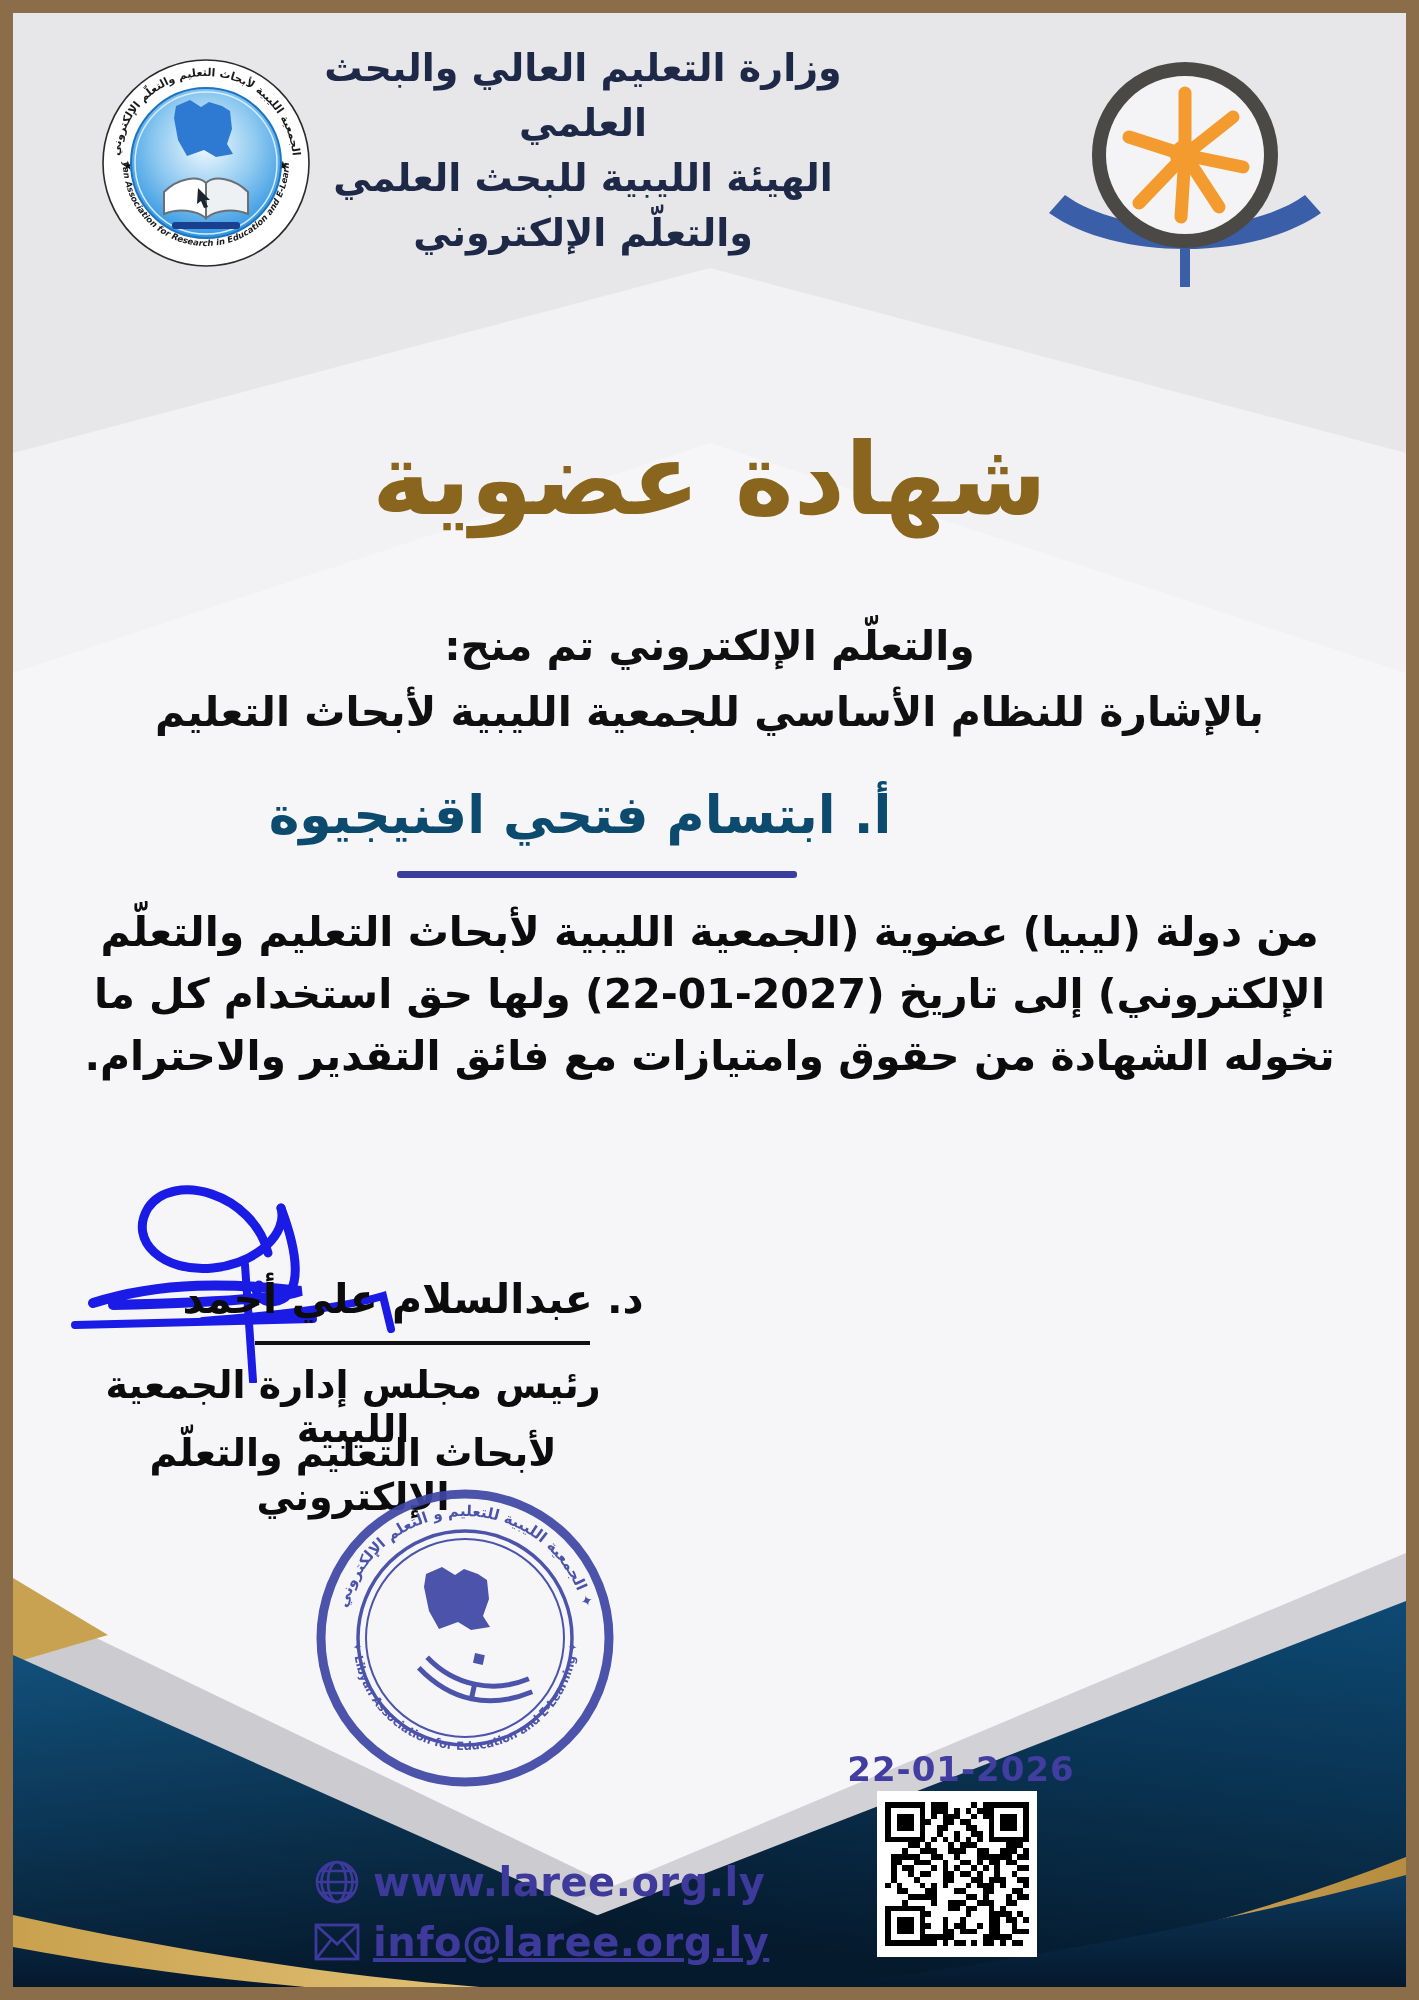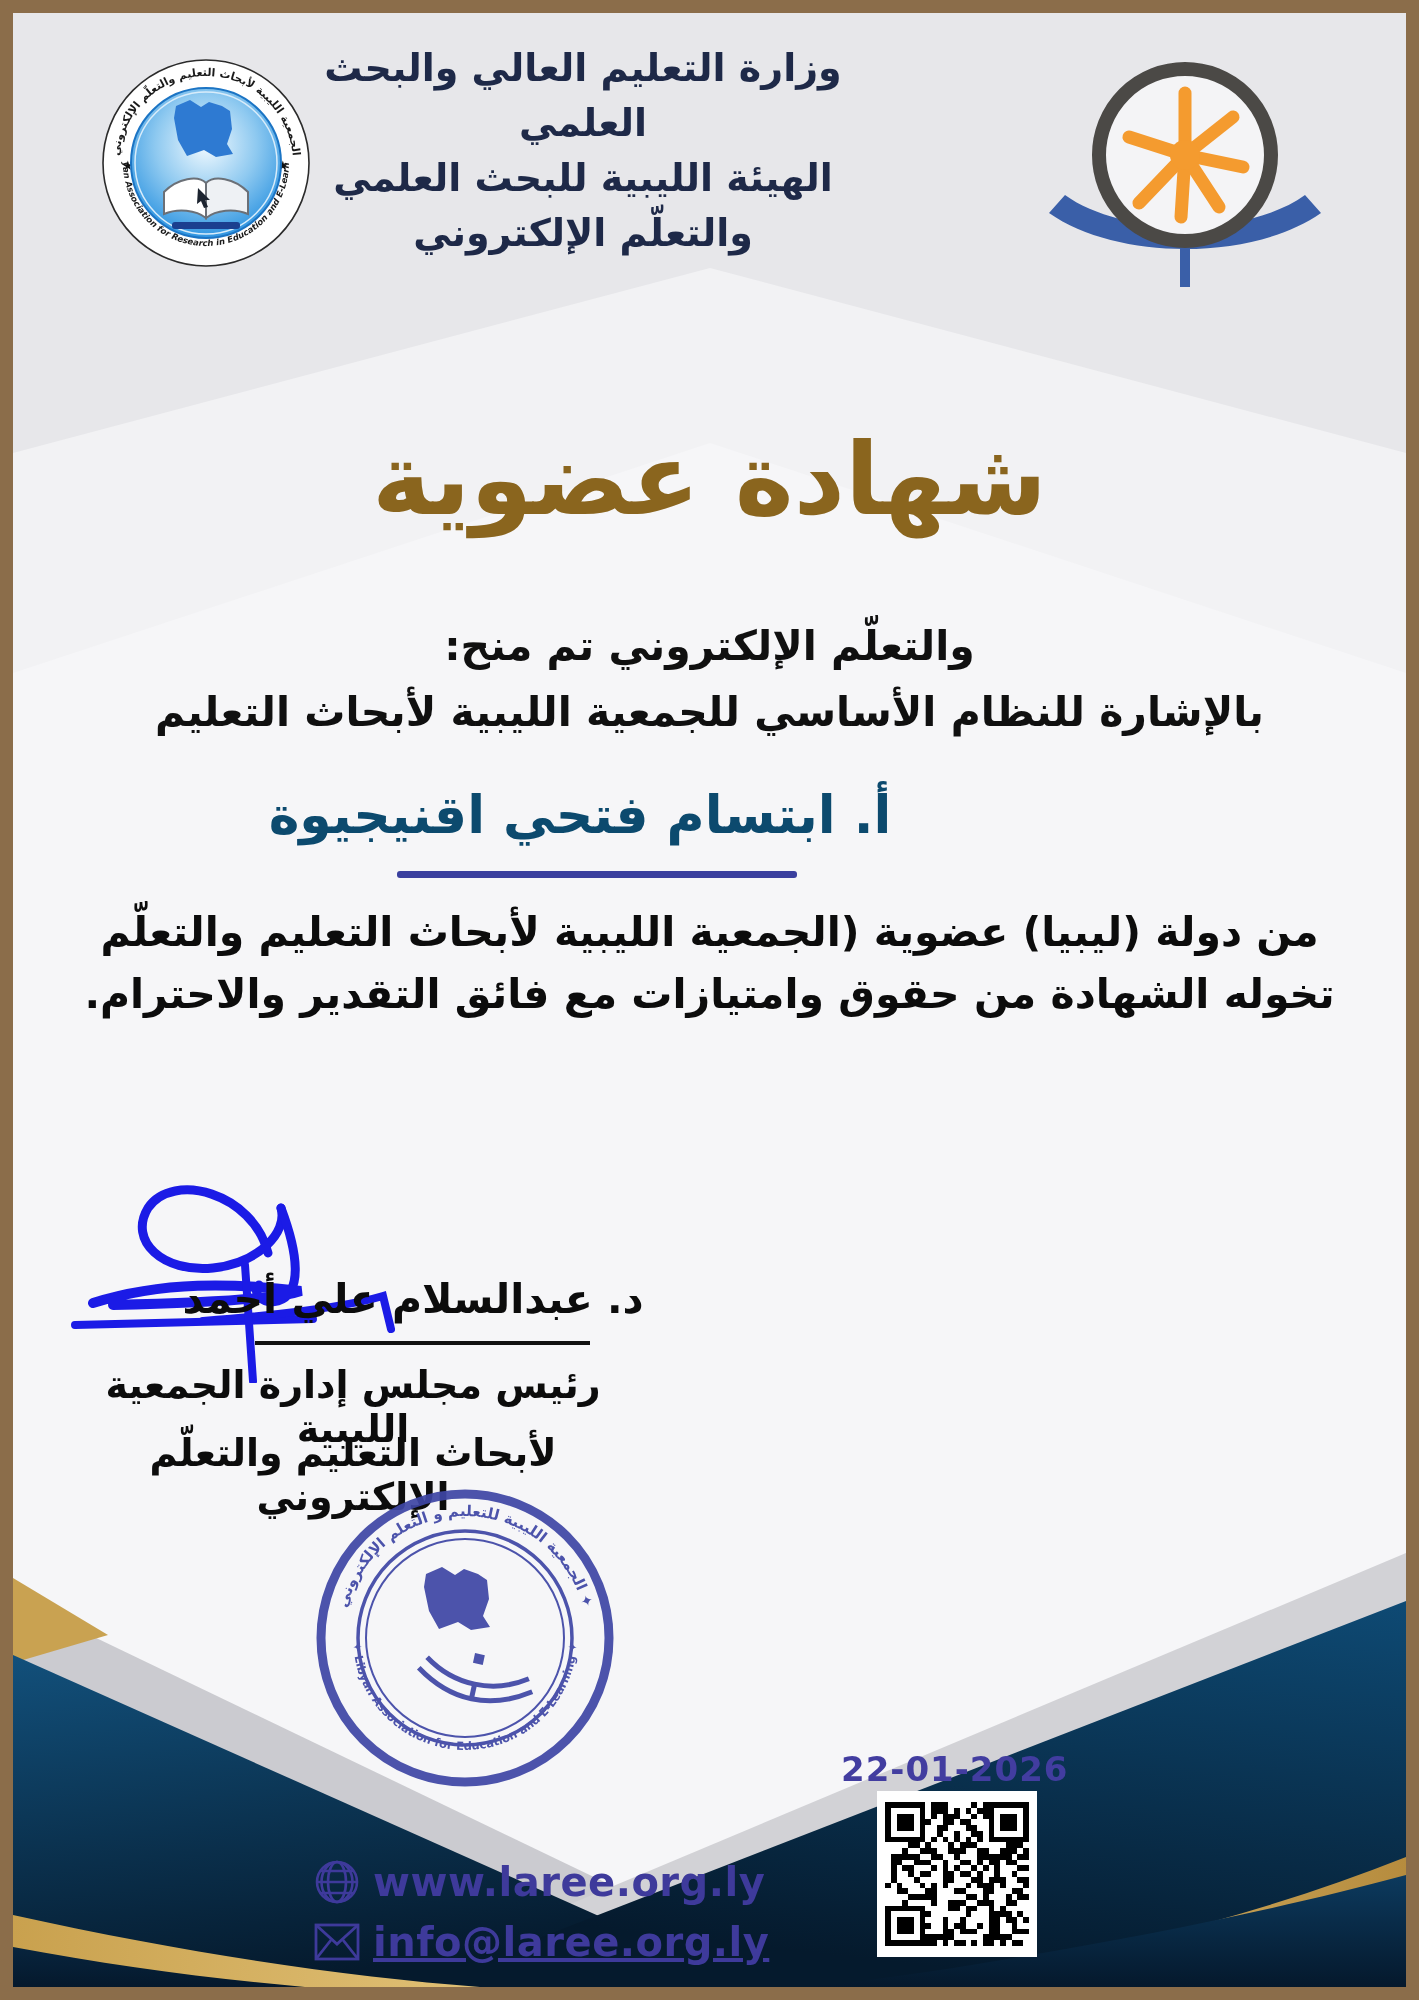--- a/index.html
+++ b/index.html
@@ -13,21 +13,21 @@
   
   .cert-title{left:0;top:408px;width:1393px;text-align:center;color:#8a651e;font-weight:bold;font-size:100px;}
   .intro{left:50px;top:600px;width:1293px;text-align:center;color:#101010;font-weight:bold;font-size:41px;line-height:66px;}
   .member-name{left:0;top:772px;width:1134px;text-align:center;color:#0c4a6e;font-weight:bold;font-size:52px;}
   .name-underline{left:384px;top:858px;width:400px;height:7px;background:#3a3f9e;border-radius:3px;}
   .grant{left:40px;top:888px;width:1313px;text-align:center;color:#0c0c0c;font-weight:bold;font-size:41px;line-height:62px;}
   .sig-name{left:140px;top:1262px;width:520px;text-align:center;color:#0c0c0c;font-weight:bold;font-size:41px;}
   .sig-line{left:242px;top:1328px;width:335px;height:4px;background:#111;}
   .role1{left:50px;top:1350px;width:580px;text-align:center;color:#0c0c0c;font-weight:bold;font-size:38px;}
   .role2{left:50px;top:1418px;width:580px;text-align:center;color:#0c0c0c;font-weight:bold;font-size:38px;}
-  .issue-date{left:828px;top:1736px;width:240px;text-align:left;color:#423da0;font-weight:bold;font-size:34px;letter-spacing:1px;}
+  .issue-date{left:828px;top:1736px;width:240px;text-align:center;color:#423da0;font-weight:bold;font-size:34px;letter-spacing:1px;}
   .qr-box{left:864px;top:1778px;width:160px;height:166px;background:#fff;display:flex;align-items:center;justify-content:center;}
   .contact-row{left:300px;width:560px;height:52px;display:flex;align-items:center;gap:12px;color:#3e3a9b;font-weight:bold;font-size:40px;margin-top:43px;}
   .row-web{top:1800px;} .row-mail{top:1860px;text-decoration:underline;}
   .contact-row svg{flex:0 0 auto;}
   .contact-text{letter-spacing:0.5px;}
 </style>
 </head>
 <body>
 
 <div id="page">
@@ -124,20 +124,21 @@
     <div class="abs intro rtl">
       <div>والتعلّم الإلكتروني تم منح:</div>
       <div>بالإشارة للنظام الأساسي للجمعية الليبية لأبحاث التعليم</div>
     </div>
 
     <div class="abs member-name rtl">أ. ابتسام فتحي اقنيجيوة</div>
     <div class="abs name-underline"></div>
 
     <div class="abs grant rtl">
       <div>من دولة (ليبيا) عضوية (الجمعية الليبية لأبحاث التعليم والتعلّم</div>
+      <div>الإلكتروني) إلى تاريخ (2027-01-22) ولها حق استخدام  كل ما</div>
       <div>تخوله الشهادة من حقوق وامتيازات مع فائق التقدير والاحترام.</div>
     </div>
 
     <svg class="abs" width="400" height="230" viewBox="0 0 400 230" style="left:40px;top:1140px">
       <g fill="none" stroke="#1b1be6" stroke-linecap="round">
         <path d="M215,100 C200,40 120,18 95,55 C75,88 110,120 160,115 C205,110 235,80 228,55" stroke-width="9"></path>
         <path d="M228,55 C245,100 250,140 225,148 C210,152 198,140 206,132" stroke-width="9"></path>
         <path d="M40,150 C110,128 180,130 248,138 C225,146 150,150 60,152" stroke-width="10"></path>
         <path d="M22,172 L260,166" stroke-width="8"></path>
         <path d="M150,168 C250,160 300,152 330,143 L338,176" stroke-width="8"></path>

